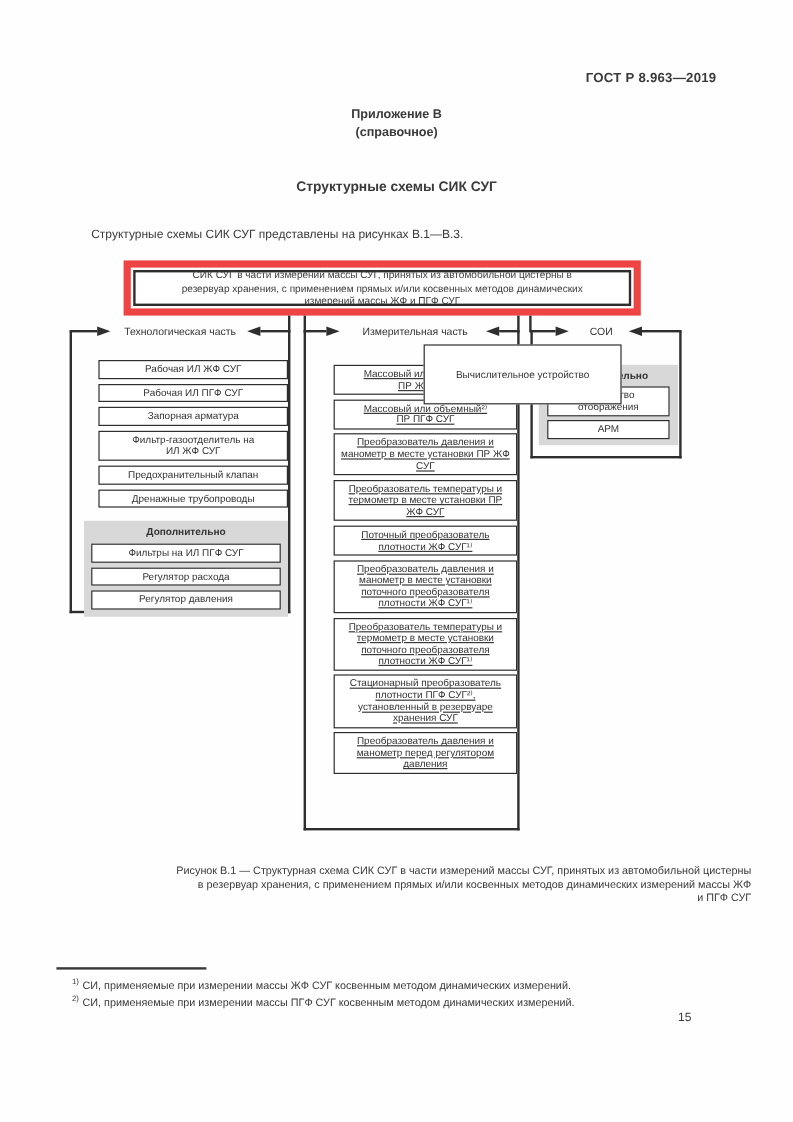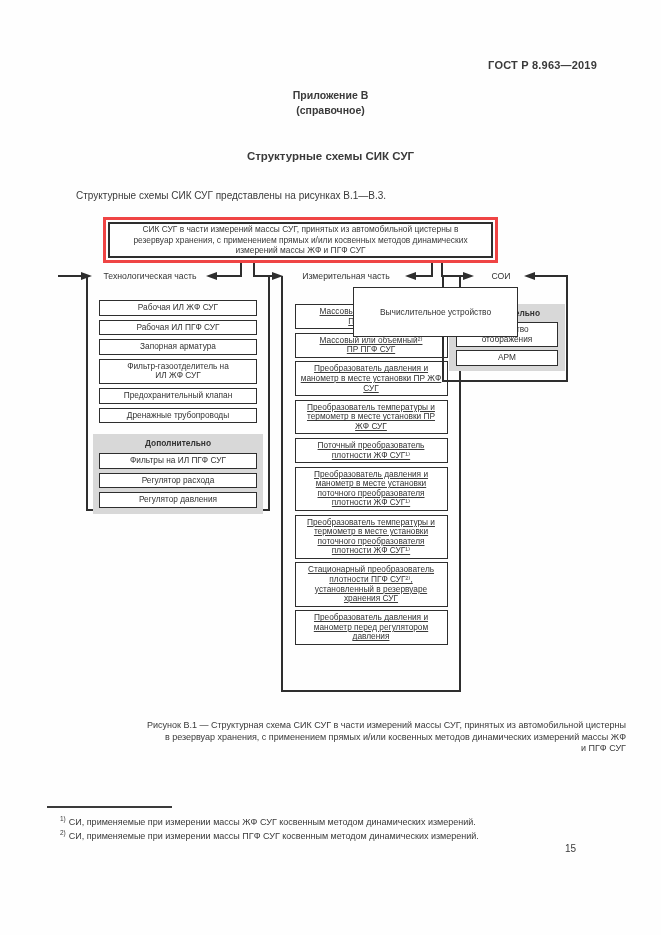--- a/index.html
+++ b/index.html
@@ -10,26 +10,26 @@
   .std-num{top:59px;right:64px;font-size:11px;font-weight:bold;letter-spacing:.2px;}
   .appendix{top:88px;left:0;width:100%;text-align:center;font-size:10.5px;font-weight:bold;line-height:15px;}
   .doc-title{top:150px;left:0;width:100%;text-align:center;font-size:11.5px;font-weight:bold;}
   .intro{top:190px;left:76px;font-size:10px;}
   
   .hline{position:absolute;height:2px;background:#2e2e2e;}
   .vline{position:absolute;width:2px;background:#2e2e2e;}
   .arr-r{position:absolute;width:0;height:0;border-top:4px solid transparent;border-bottom:4px solid transparent;border-left:11px solid #2e2e2e;}
   .arr-l{position:absolute;width:0;height:0;border-top:4px solid transparent;border-bottom:4px solid transparent;border-right:11px solid #2e2e2e;}
   .seclabel{position:absolute;font-size:8.7px;line-height:13px;text-align:center;color:#333;}
-  .topbox{position:absolute;left:103px;top:217px;width:395px;height:46px;border:3px solid #ef4444;box-sizing:border-box;background:#fff;}
+  .topbox{position:absolute;left:103px;top:217px;width:431px;height:46px;border:6px solid #ef4444;box-sizing:border-box;background:#fff;}
   .topbox-inner{position:absolute;left:2px;top:2px;right:2px;bottom:2px;border:2px solid #2e2e2e;
       display:flex;align-items:center;justify-content:center;text-align:center;
       font-size:8.4px;line-height:10.5px;white-space:pre-line;padding:0 6px;}
   .container{position:absolute;border:2px solid #2e2e2e;border-top:none;box-sizing:border-box;}
-  .stack{display:flex;flex-direction:column;align-items:center;margin-left:28px;}
+  .stack{display:flex;flex-direction:column;align-items:flex-end;}
   .dbox{border:1.5px solid #2e2e2e;background:#fff;box-sizing:border-box;text-align:center;
         font-size:8.3px;line-height:9.6px;padding:2px 1px;white-space:pre-line;color:#333;}
   .gray{background:#d8d8d8;}
   .gray-hdr{font-size:8.4px;font-weight:bold;line-height:11px;text-align:center;color:#333;}
   .tech-stack{padding-top:24px;gap:4px;}
   .tech-stack .dbox{width:158px;}
   .tech-gray{width:170px;margin-top:7px;padding:4px 0 6px;display:flex;flex-direction:column;gap:4px;align-items:center;}
   .meas-stack{padding-top:28px;gap:3.5px;text-decoration:underline;}
   .meas-stack .dbox{width:153px;}
   .soi-gray{position:absolute;left:5px;top:28px;width:116px;padding:4px 0 5px;display:flex;flex-direction:column;gap:3px;align-items:center;}

